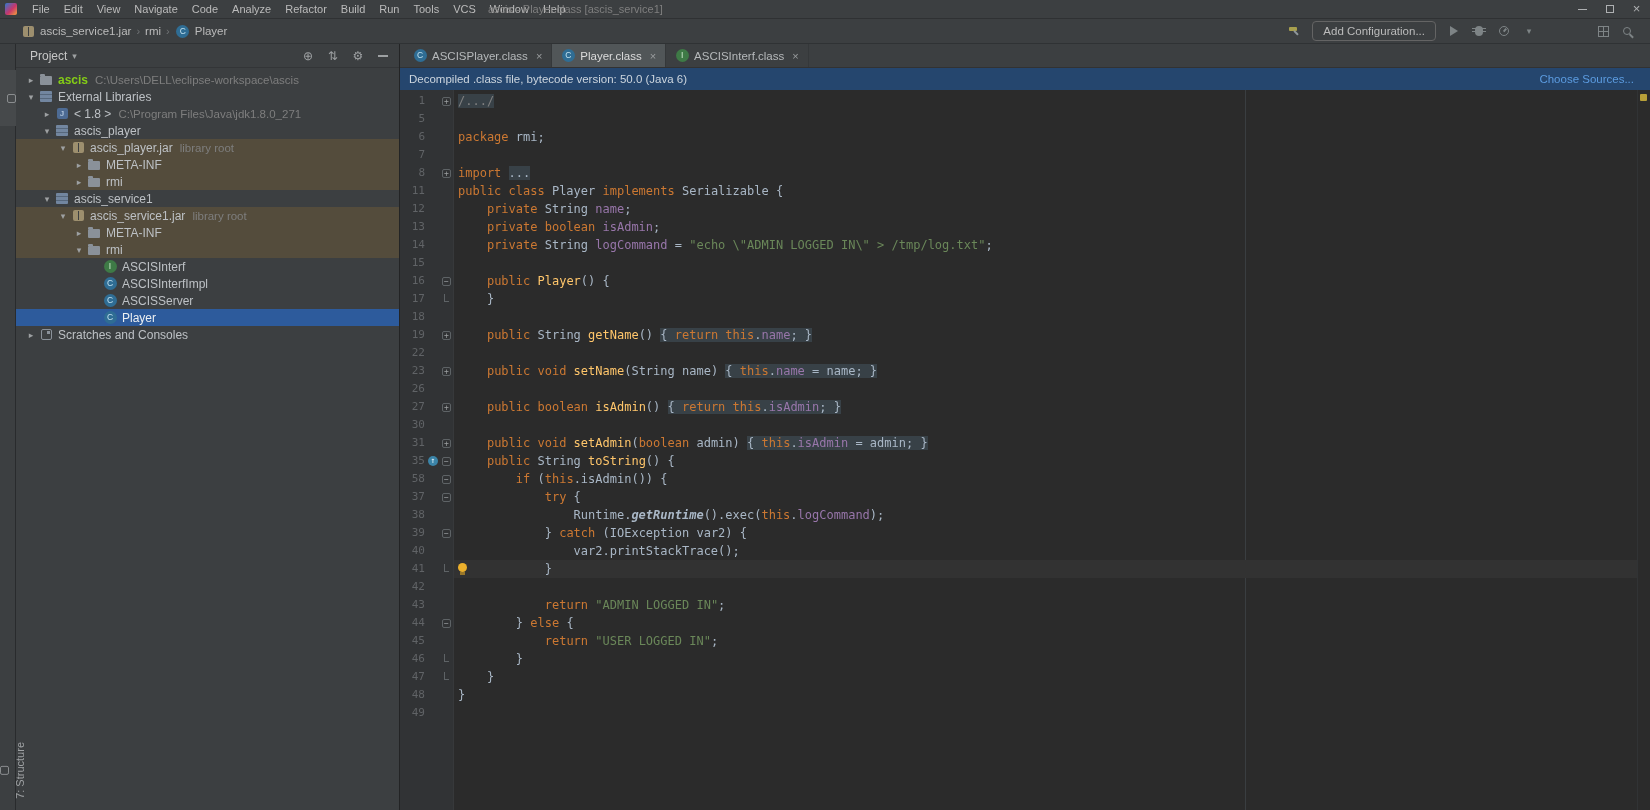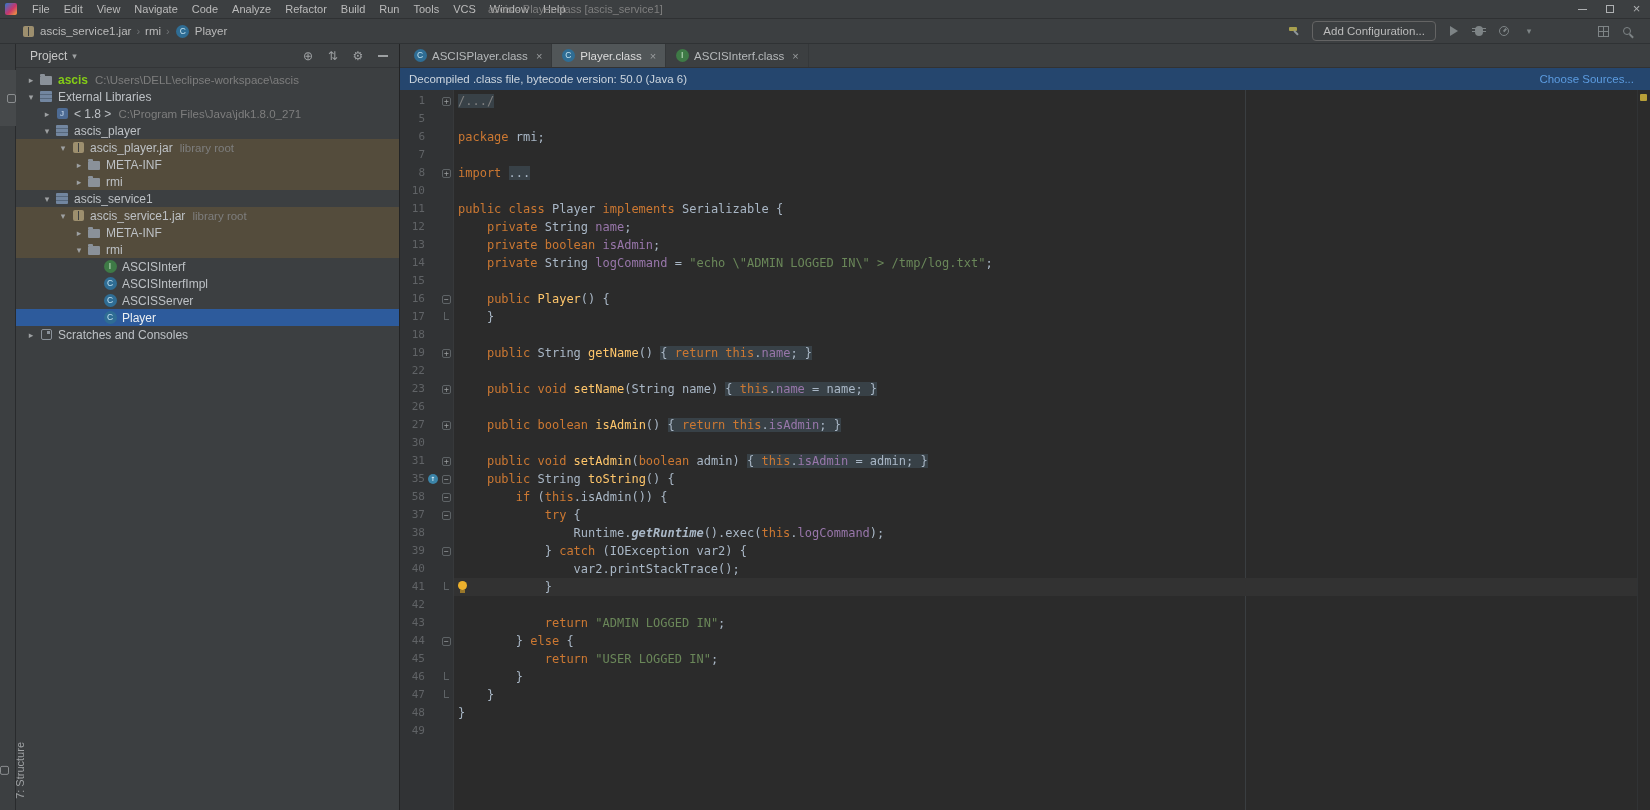--- a/index.html
+++ b/index.html
@@ -436,28 +436,20 @@
                 <span class="lnum">8</span>
                 <span class="gico"></span>
                 <span class="gfold">
                   <span class="fbox">+</span>
                 </span>
               </span>
               <span class="ltext"><span class="kw">import </span><span class="def fseg">...</span></span>
             </div>
             <div class="code-line">
               <span class="gutter">
-                <span class="lnum">10</span>
-                <span class="gico"></span>
-                <span class="gfold"></span>
-              </span>
-              <span class="ltext"></span>
-            </div>
-            <div class="code-line">
-              <span class="gutter">
                 <span class="lnum">11</span>
                 <span class="gico"></span>
                 <span class="gfold"></span>
               </span>
               <span class="ltext"><span class="kw">public class </span><span class="def">Player </span><span class="kw">implements </span><span class="def">Serializable {</span></span>
             </div>
             <div class="code-line">
               <span class="gutter">
                 <span class="lnum">12</span>
                 <span class="gico"></span>

